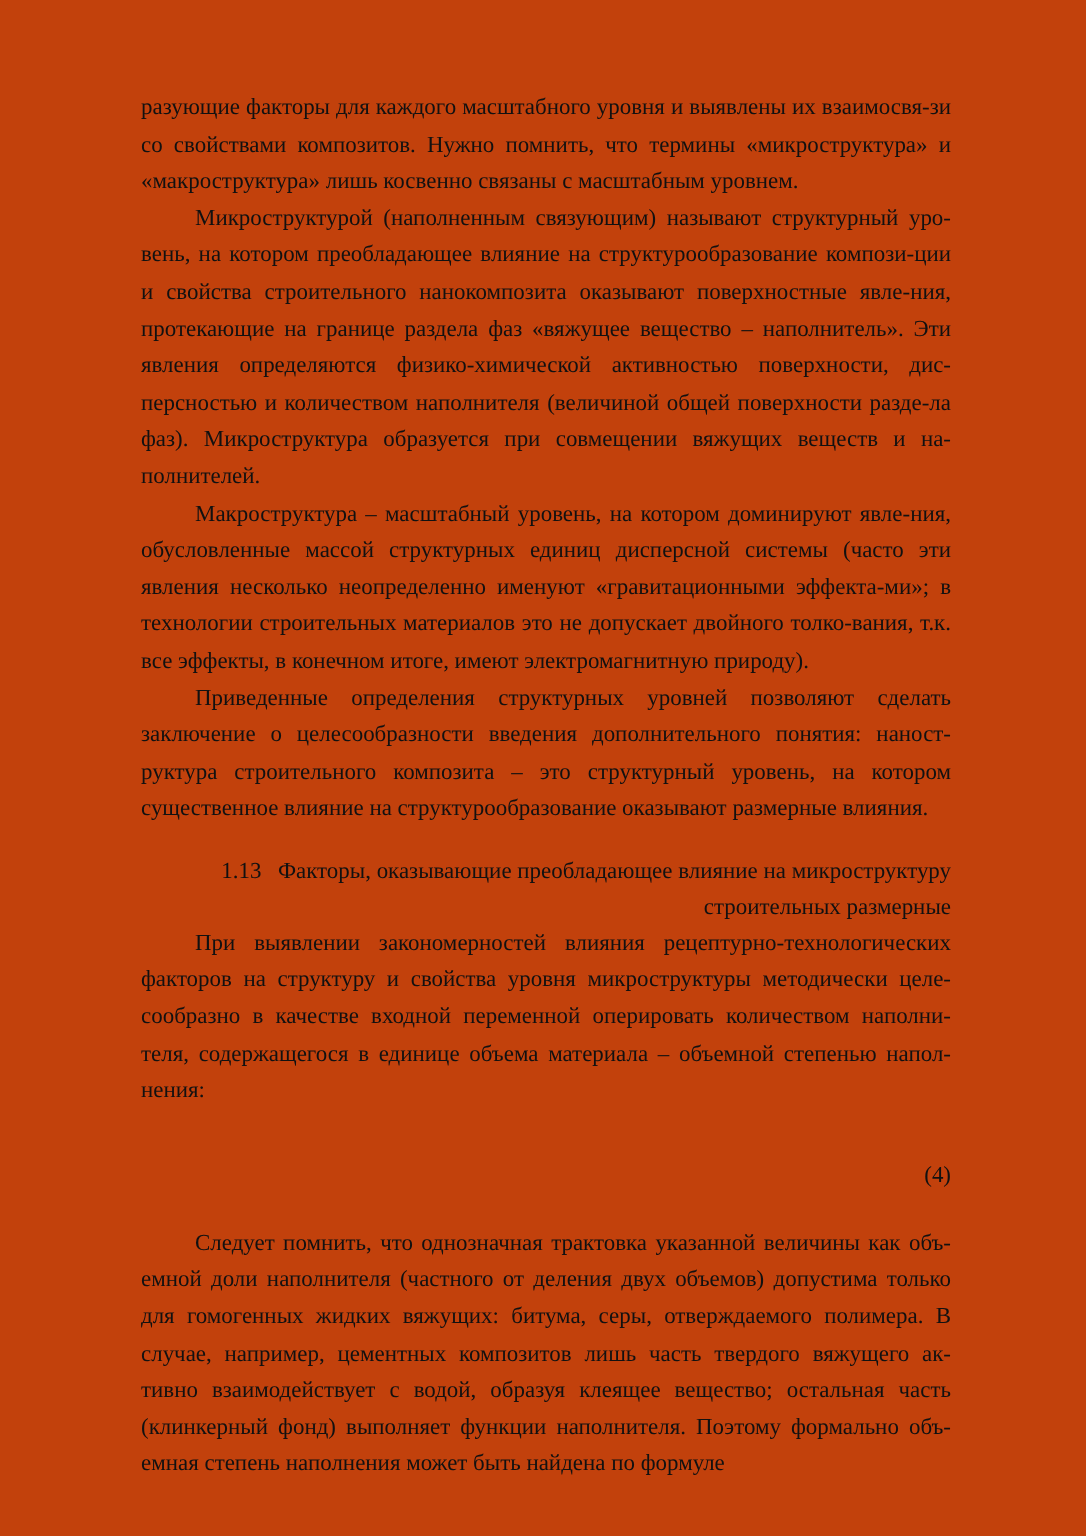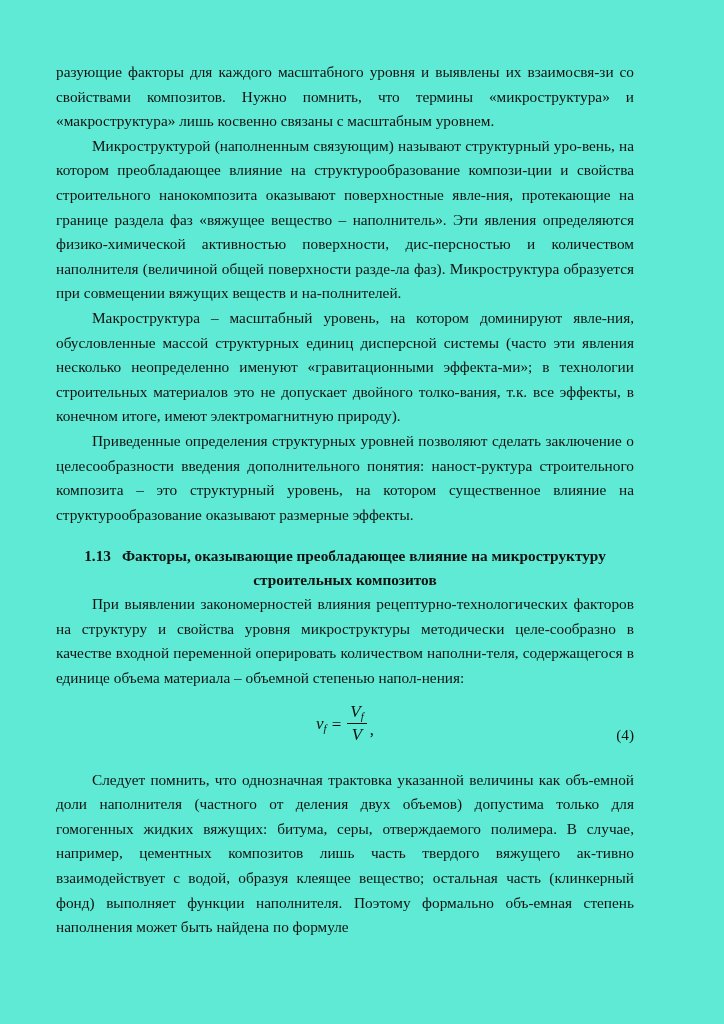--- a/index.html
+++ b/index.html
@@ -12,23 +12,23 @@
     height: 1024px;
     font-family: "Liberation Serif", "DejaVu Serif", serif;
     color: #111111;
     -webkit-font-smoothing: antialiased;
   }
 
   .page {
     position: relative;
     width: 724px;
     height: 1024px;
-    background: #5eead4;
+    background: #c2410c;
     box-sizing: border-box;
-    padding: 60px 90px 0 56px;
+    padding: 60px 90px 0 94px;
   }
 
   .body-text {
     font-size: 15.3px;
     line-height: 24.6px;
     text-align: justify;
     text-justify: inter-word;
     hyphens: manual;
     margin: 0;
   }
@@ -40,25 +40,25 @@
 
   p.para.indent {
     text-indent: 36px;
   }
 
   .ital {
   }
 
   
   .section-heading {
-    font-weight: bold;
+    font-weight: normal;
     font-size: 15.3px;
     line-height: 24.0px;
     margin: 0;
-    text-align: center;
+    text-align: right;
     padding-top: 17px;
   }
   .section-heading .num {
     margin-right: 11px;
   }
 
   
   .formula-row {
     position: relative;
     display: block;
@@ -130,29 +130,26 @@
 <body>
 
 <div class="page">
 
   <p class="body-text para">разующие факторы для каждого масштабного уровня и выявлены их взаимосвя-​зи со свойствами композитов. Нужно помнить, что термины «микроструктура» и «макроструктура» лишь косвенно связаны с масштабным уровнем.</p>
 
   <p class="body-text para indent"><span class="ital">Микроструктурой (наполненным связующим)</span><span> называют структурный уро-​вень, на котором преобладающее влияние на структурообразование компози-​ции и свойства строительного нанокомпозита оказывают поверхностные явле-​ния, протекающие на границе раздела фаз «вяжущее вещество – наполнитель». Эти явления определяются физико-​химической активностью поверхности, дис-​персностью и количеством наполнителя (величиной общей поверхности разде-​ла фаз). Микроструктура образуется при совмещении вяжущих веществ и на-​полнителей.</span></p>
 
   <p class="body-text para indent"><span class="ital">Макроструктура</span><span> – масштабный уровень, на котором доминируют явле-​ния, обусловленные массой структурных единиц дисперсной системы (часто эти явления несколько неопределенно именуют «гравитационными эффекта-​ми»; в технологии строительных материалов это не допускает двойного толко-​вания, т.к. все эффекты, в конечном итоге, имеют электромагнитную природу).</span></p>
 
-  <p class="body-text para indent"><span>Приведенные определения структурных уровней позволяют сделать заключение о целесообразности введения дополнительного понятия: </span><span class="ital">наност-​руктура строительного композита</span><span> – это структурный уровень, на котором существенное влияние на структурообразование оказывают размерные эффекты.</span></p>
+  <p class="body-text para indent"><span>Приведенные определения структурных уровней позволяют сделать заключение о целесообразности введения дополнительного понятия: </span><span class="ital">наност-​руктура строительного композита</span><span> – это структурный уровень, на котором существенное влияние на структурообразование оказывают размерные влияния.</span></p>
 
-  <h2 class="section-heading"><span class="num">1.13</span><span>Факторы, оказывающие преобладающее влияние на микроструктуру</span><br><span>строительных композитов</span></h2>
+  <h2 class="section-heading"><span class="num">1.13</span><span>Факторы, оказывающие преобладающее влияние на микроструктуру</span><br><span>строительных размерные</span></h2>
 
   <p class="body-text para indent">При выявлении закономерностей влияния рецептурно-​технологических факторов на структуру и свойства уровня микроструктуры методически целе-​сообразно в качестве входной переменной оперировать количеством наполни-​теля, содержащегося в единице объема материала – объемной степенью напол-​нения:</p>
 
   <div class="formula-row">
-    <div class="formula-center">
-      <span class="math"><span>v</span><span class="varsub">f</span><span class="eq-sign">=</span><span class="frac"><span class="num-part"><span>V</span><span class="varsub">f</span></span><span class="den-part">V</span></span><span class="comma">,</span></span>
-    </div>
     <div class="eq-number">(4)</div>
   </div>
 
 
   <p class="body-text para indent">Следует помнить, что однозначная трактовка указанной величины как объ-​емной доли наполнителя (частного от деления двух объемов) допустима только для гомогенных жидких вяжущих: битума, серы, отверждаемого полимера. В случае, например, цементных композитов лишь часть твердого вяжущего ак-​тивно взаимодействует с водой, образуя клеящее вещество; остальная часть (клинкерный фонд) выполняет функции наполнителя. Поэтому формально объ-​емная степень наполнения может быть найдена по формуле</p>
 
 </div>
 
 </body></html>

